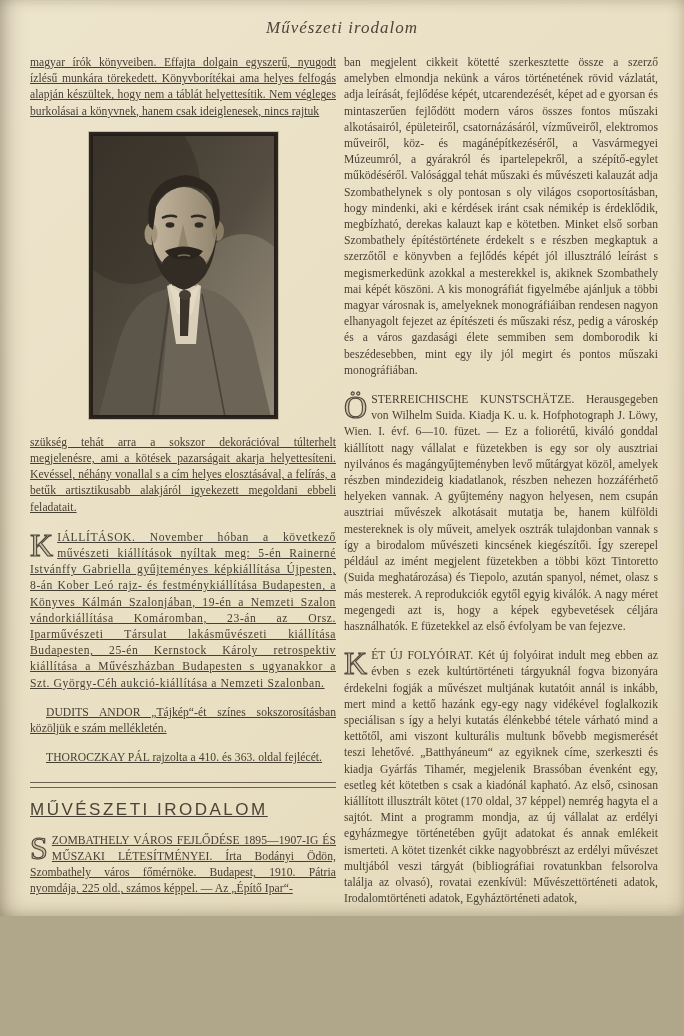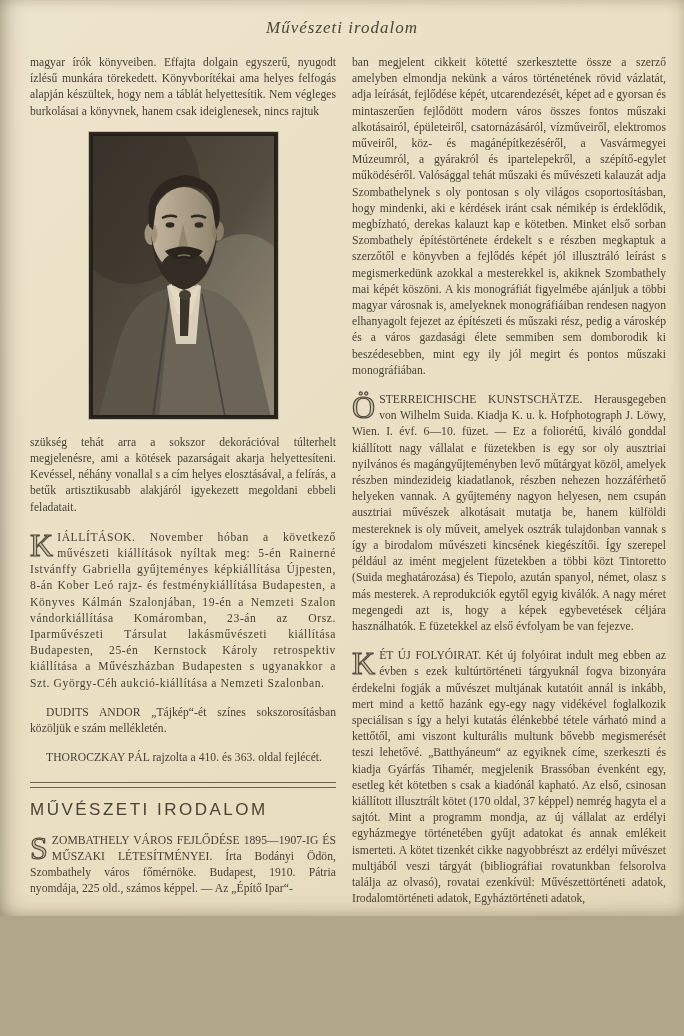--- a/index.html
+++ b/index.html
@@ -25,22 +25,22 @@
     letter-spacing:1px;
     color:#4d4638;
   }
   .col{
     position:absolute;top:55px;
     font-size:11.6px;
     line-height:16.2px;
     text-align:justify;
     letter-spacing:.05px;
   }
-  .col-left{left:30px;width:306px;}
-  .col-right{left:352px;width:314px;}
+  .col-left{left:30px;width:306px;text-decoration:underline;}
+  .col-right{left:344px;width:314px;}
   .para{margin:0 0 10px 0;}
   .para.indent{text-indent:16px;}
   .caps-lead{letter-spacing:.6px;}
   .dropcap{
     float:left;
     font-size:32px;
     line-height:28px;
     padding:1px 4px 0 0;
     color:#cdc3a7;
     -webkit-text-stroke:1.1px #4e463a;

